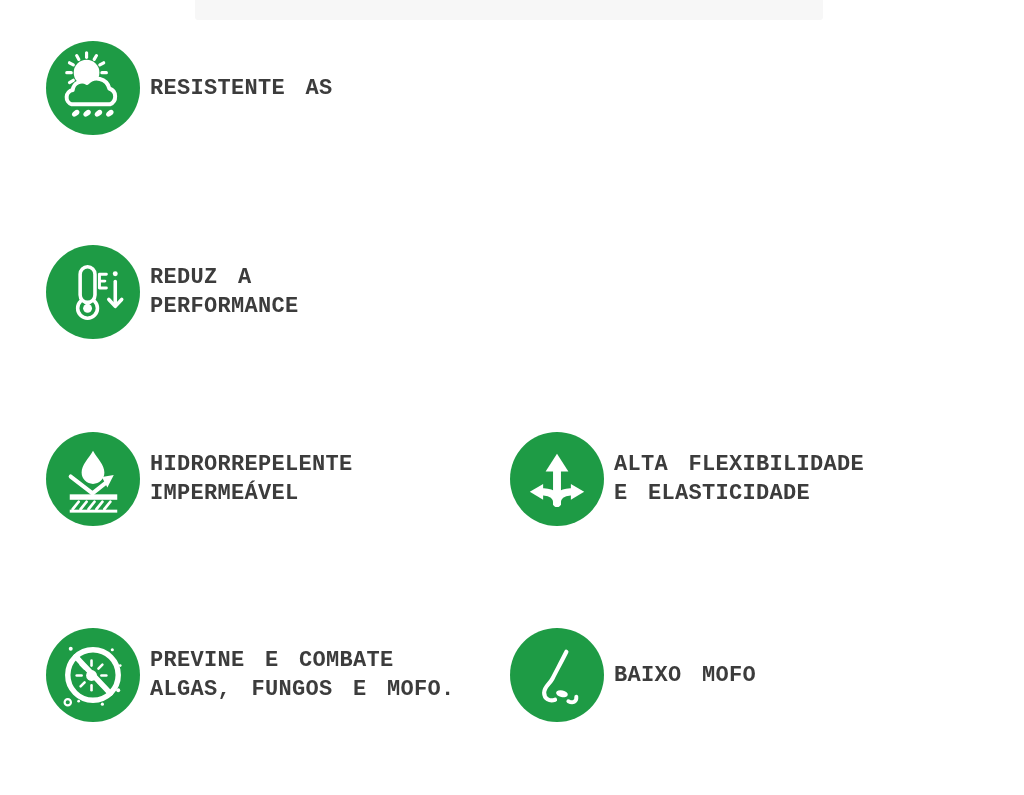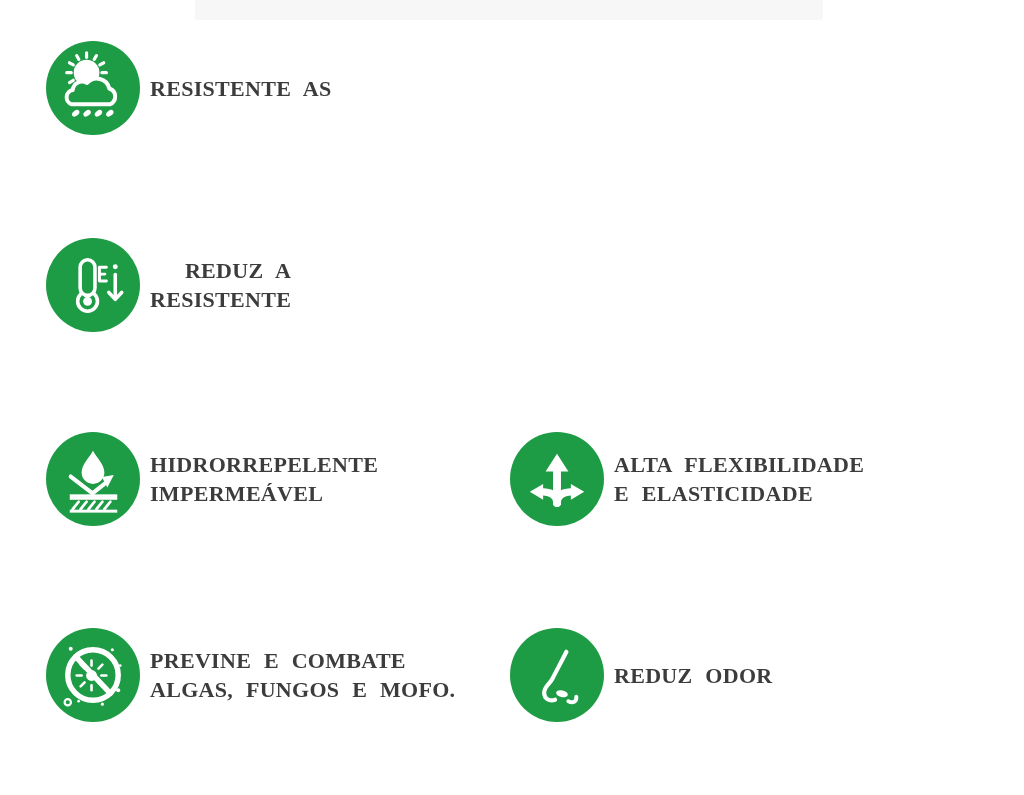--- a/index.html
+++ b/index.html
@@ -1,31 +1,31 @@
 <!DOCTYPE html>
 <html style="--green: #1e9b45; --text: #3c3c3c; --strip: #f7f7f7; --bg: #ffffff;"><head>
 <meta charset="utf-8">
 <style>
   html,body{margin:0;padding:0;background:#fff;}
   #stage{
     position:relative;width:1024px;height:795px;overflow:hidden;
     background:var(--bg,#fff);
-    font-family:Liberation Serif, serif;
+    font-family:Liberation Mono, monospace;
   }
   .top-strip{
     position:absolute;left:195px;top:0;width:628px;height:20px;
     background:var(--strip,#f7f7f7);border-radius:0 0 3px 3px;
   }
   .feature{
     position:absolute;display:flex;align-items:center;gap:10px;height:96px;
   }
   .col-l{left:46px;}
   .col-r{left:510px;}
   .row-1{top:40px;}
-  .row-2{top:237px;text-align:right;}
+  .row-2{top:244px;}
   .row-3{top:431px;}
   .row-4{top:627px;}
   .icon{width:94px;height:94px;flex:none;}
   .icon svg{display:block;width:94px;height:94px;}
   .cbg{fill:var(--green,#1e9b45);}
   .ln{stroke:#fff;fill:none;stroke-linecap:round;stroke-linejoin:round;}
   .fw{fill:#fff;}
   .fg{fill:var(--green,#1e9b45);}
   .txt{
     color:var(--text,#3c3c3c);
@@ -83,21 +83,21 @@
         </g>
         <circle class="fw" cx="70" cy="29" r="2.5"></circle>
         <g class="ln" stroke-width="3.6">
           <line x1="70" y1="37" x2="70" y2="61"></line>
           <path d="M63.5 55 L70 62 L76.5 55"></path>
         </g>
       </svg>
     </span>
     <span class="txt">
       <div>REDUZ A</div>
-      <div>RESISTENTE</div>
+      <div>PERFORMANCE</div>
     </span>
   </div>
 
 
   <div class="feature col-l row-3">
     <span class="icon">
       <svg viewBox="0 0 95 95">
         <circle class="cbg" cx="47.5" cy="47.5" r="47.5"></circle>
         <path class="fw" d="M47.5 19 C52 27 59 33 59 41 A11.5 11.5 0 0 1 36 41 C36 33 43 27 47.5 19 Z"></path>
         <path class="ln" stroke-width="4.2" d="M25 45 L47 62 L61 51"></path>
@@ -174,18 +174,18 @@
   <div class="feature col-r row-4">
     <span class="icon">
       <svg viewBox="0 0 95 95">
         <circle class="cbg" cx="47.5" cy="47.5" r="47.5"></circle>
         <path class="ln" stroke-width="4.2" d="M57 24 C51 36 47 43 43 51 C40 57 34.5 59 34.5 65.5 C34.5 71.5 40 74.5 45.5 72.5"></path>
         <ellipse class="fw" cx="52.5" cy="66.5" rx="6" ry="3.4" transform="rotate(12 52.5 66.5)"></ellipse>
         <path class="ln" stroke-width="4" d="M59 74 C63.5 76.5 67.5 74.5 67 69.5"></path>
       </svg>
     </span>
     <span class="txt">
-      <div>REDUZ ODOR</div>
+      <div>BAIXO MOFO</div>
 
     </span>
   </div>
 
 </div>
 
 </body></html>

